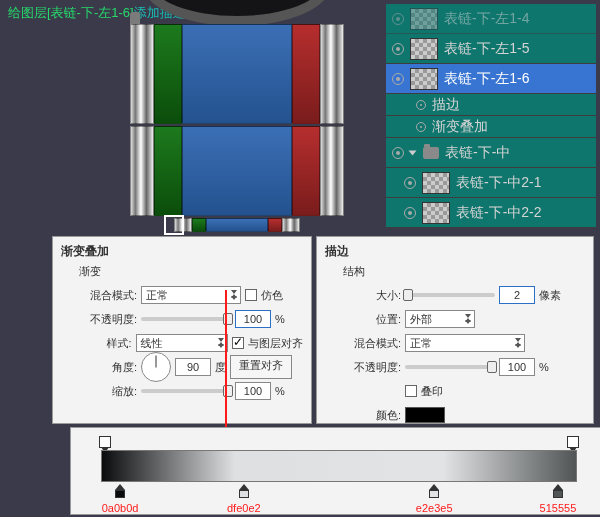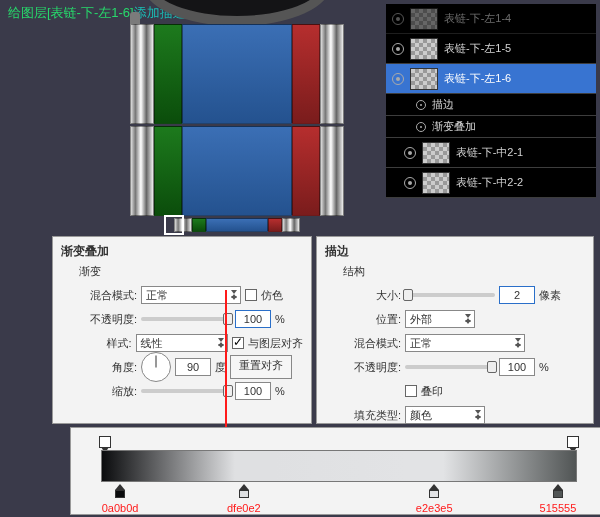--- a/index.html
+++ b/index.html
@@ -34,22 +34,22 @@
   .seg-small .seg { height: 14px; }
   .seg-small .s  { width: 18px; }
   .seg-small .g  { width: 14px; }
   .seg-small .b  { width: 62px; }
   .seg-small .r  { width: 14px; }
   .seg-small .s2 { width: 18px; }
   .highlight-box { position: absolute; left: 60px; top: 215px; width: 20px; height: 20px;
     border: 2px solid #fff; }
 
   
-  .layers { position: absolute; right: 4px; top: 4px; width: 210px; background: #000000;
-    color: #d4d4d4; font-size: 11px; }
+  .layers { position: absolute; right: 4px; top: 4px; width: 210px; background: #0f766e;
+    color: #d4d4d4; font-size: 14px; }
   .layer { display: flex; align-items: center; height: 30px; padding: 2px 6px;
     border-bottom: 1px solid #3d3d3d; gap: 6px; }
   .layer.sel { background: #3874d1; color: #fff; }
   .eye { width: 12px; height: 12px; border: 1px solid #aaa; border-radius: 50%;
     display: inline-block; position: relative; flex-shrink: 0; }
   .eye::after { content: ""; position: absolute; inset: 3px; background: #aaa; border-radius: 50%; }
   .layer .thumb { width: 28px; height: 22px; background-image:
       linear-gradient(45deg,#999 25%,transparent 25%,transparent 75%,#999 75%),
       linear-gradient(45deg,#999 25%,#ccc 25%,#ccc 75%,#999 75%);
     background-size: 8px 8px; background-position: 0 0,4px 4px;
@@ -179,20 +179,26 @@
     <span>表链-下-左1-6</span>
   </div>
   <div class="layer sub">
     <span class="eye"></span>
     <span>描边</span>
   </div>
   <div class="layer sub">
     <span class="eye"></span>
     <span>渐变叠加</span>
   </div>
+  <div class="layer">
+    <span class="eye"></span>
+    <span class="tri down"></span>
+    <span class="folder-ico"></span>
+    <span>表链-下-中</span>
+  </div>
   <div class="layer" style="padding-left:18px">
     <span class="eye"></span>
     <span class="thumb"></span>
     <span>表链-下-中2-1</span>
   </div>
   <div class="layer" style="padding-left:18px">
     <span class="eye"></span>
     <span class="thumb"></span>
     <span>表链-下-中2-2</span>
   </div>
@@ -265,24 +271,20 @@
       <span class="slider">
           <span class="knob"></span>
         </span>
       <span class="num plain">100</span>
       <span>%</span>
     </div>
     <div class="row">
       <label></label>
       <span class="cb"></span>
       <span>叠印</span>
-    </div>
-    <div class="row">
-      <label>填充类型:</label>
-      <span class="sel-box sel-updown" style="width:80px">颜色</span>
     </div>
     <div class="row">
       <label>颜色:</label>
       <span class="color-chip"></span>
     </div>
   </div>
 </div>
 
 <div class="arrow"></div>
 

